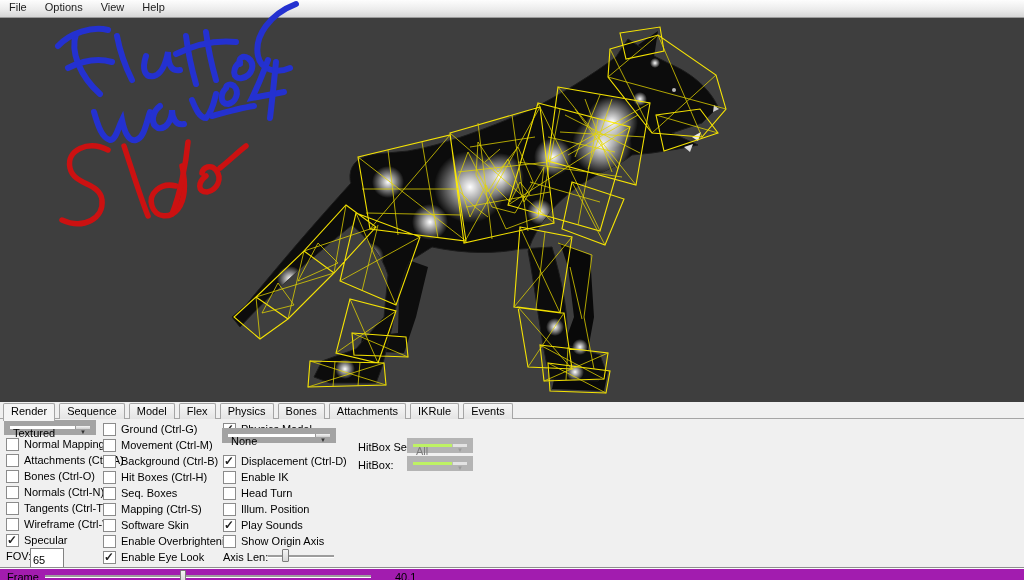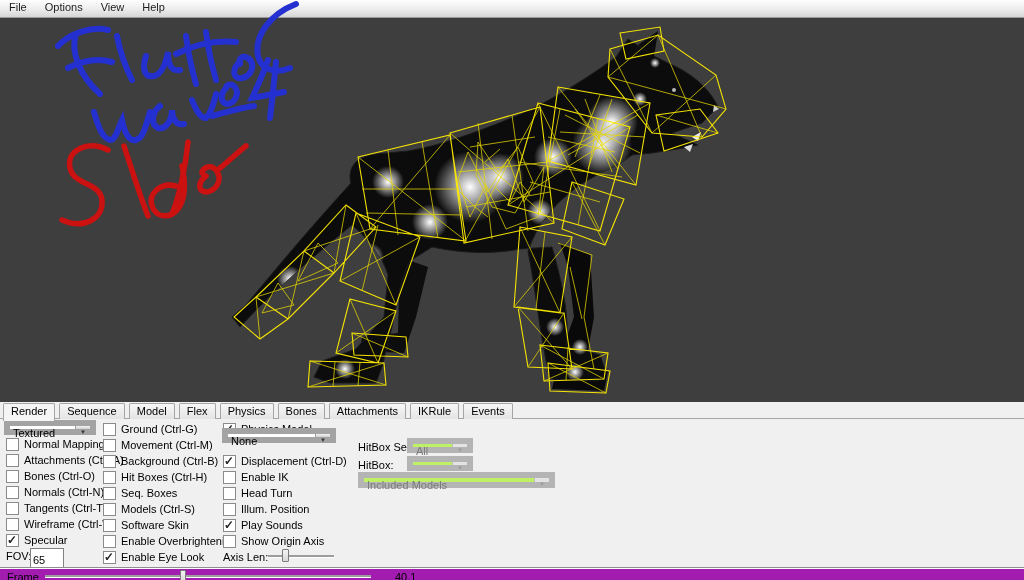--- a/index.html
+++ b/index.html
@@ -227,21 +227,21 @@
     <div class="chk" style="left:103px;top:69px">
         <span class="cb"></span>
         <span class="lbl">Hit Boxes (Ctrl-H)</span>
       </div>
     <div class="chk" style="left:103px;top:85px">
         <span class="cb"></span>
         <span class="lbl">Seq. Boxes</span>
       </div>
     <div class="chk" style="left:103px;top:101px">
         <span class="cb"></span>
-        <span class="lbl">Models (Ctrl-S)</span>
+        <span class="lbl">Mapping (Ctrl-S)</span>
       </div>
     <div class="chk" style="left:103px;top:117px">
         <span class="cb"></span>
         <span class="lbl">Software Skin</span>
       </div>
     <div class="chk" style="left:103px;top:133px">
         <span class="cb"></span>
         <span class="lbl">Enable Overbrightening</span>
       </div>
     <div class="chk" style="left:103px;top:149px">
@@ -288,24 +288,20 @@
     </div>
 
     <span class="lbl" style="position:absolute;left:358px;top:39px">HitBox Set:</span>
     <div class="combo disabled" style="left:407px;top:36px;width:66px">
       <span class="combo-text">All</span>
       <span class="combo-btn">▼</span>
     </div>
     <span class="lbl" style="position:absolute;left:358px;top:57px">HitBox:</span>
     <div class="combo disabled" style="left:407px;top:54px;width:66px">
       <span class="combo-text"></span>
-      <span class="combo-btn">▼</span>
-    </div>
-    <div class="combo disabled" style="left:358px;top:70px;width:197px;height:16px">
-      <span class="combo-text">Included Models</span>
       <span class="combo-btn">▼</span>
     </div>
   </div>
 
   <div class="framebar">
     <span class="flabel">Frame</span>
     <div class="fslider">
       <div class="strack"></div>
       <div class="sthumb"></div>
     </div>

